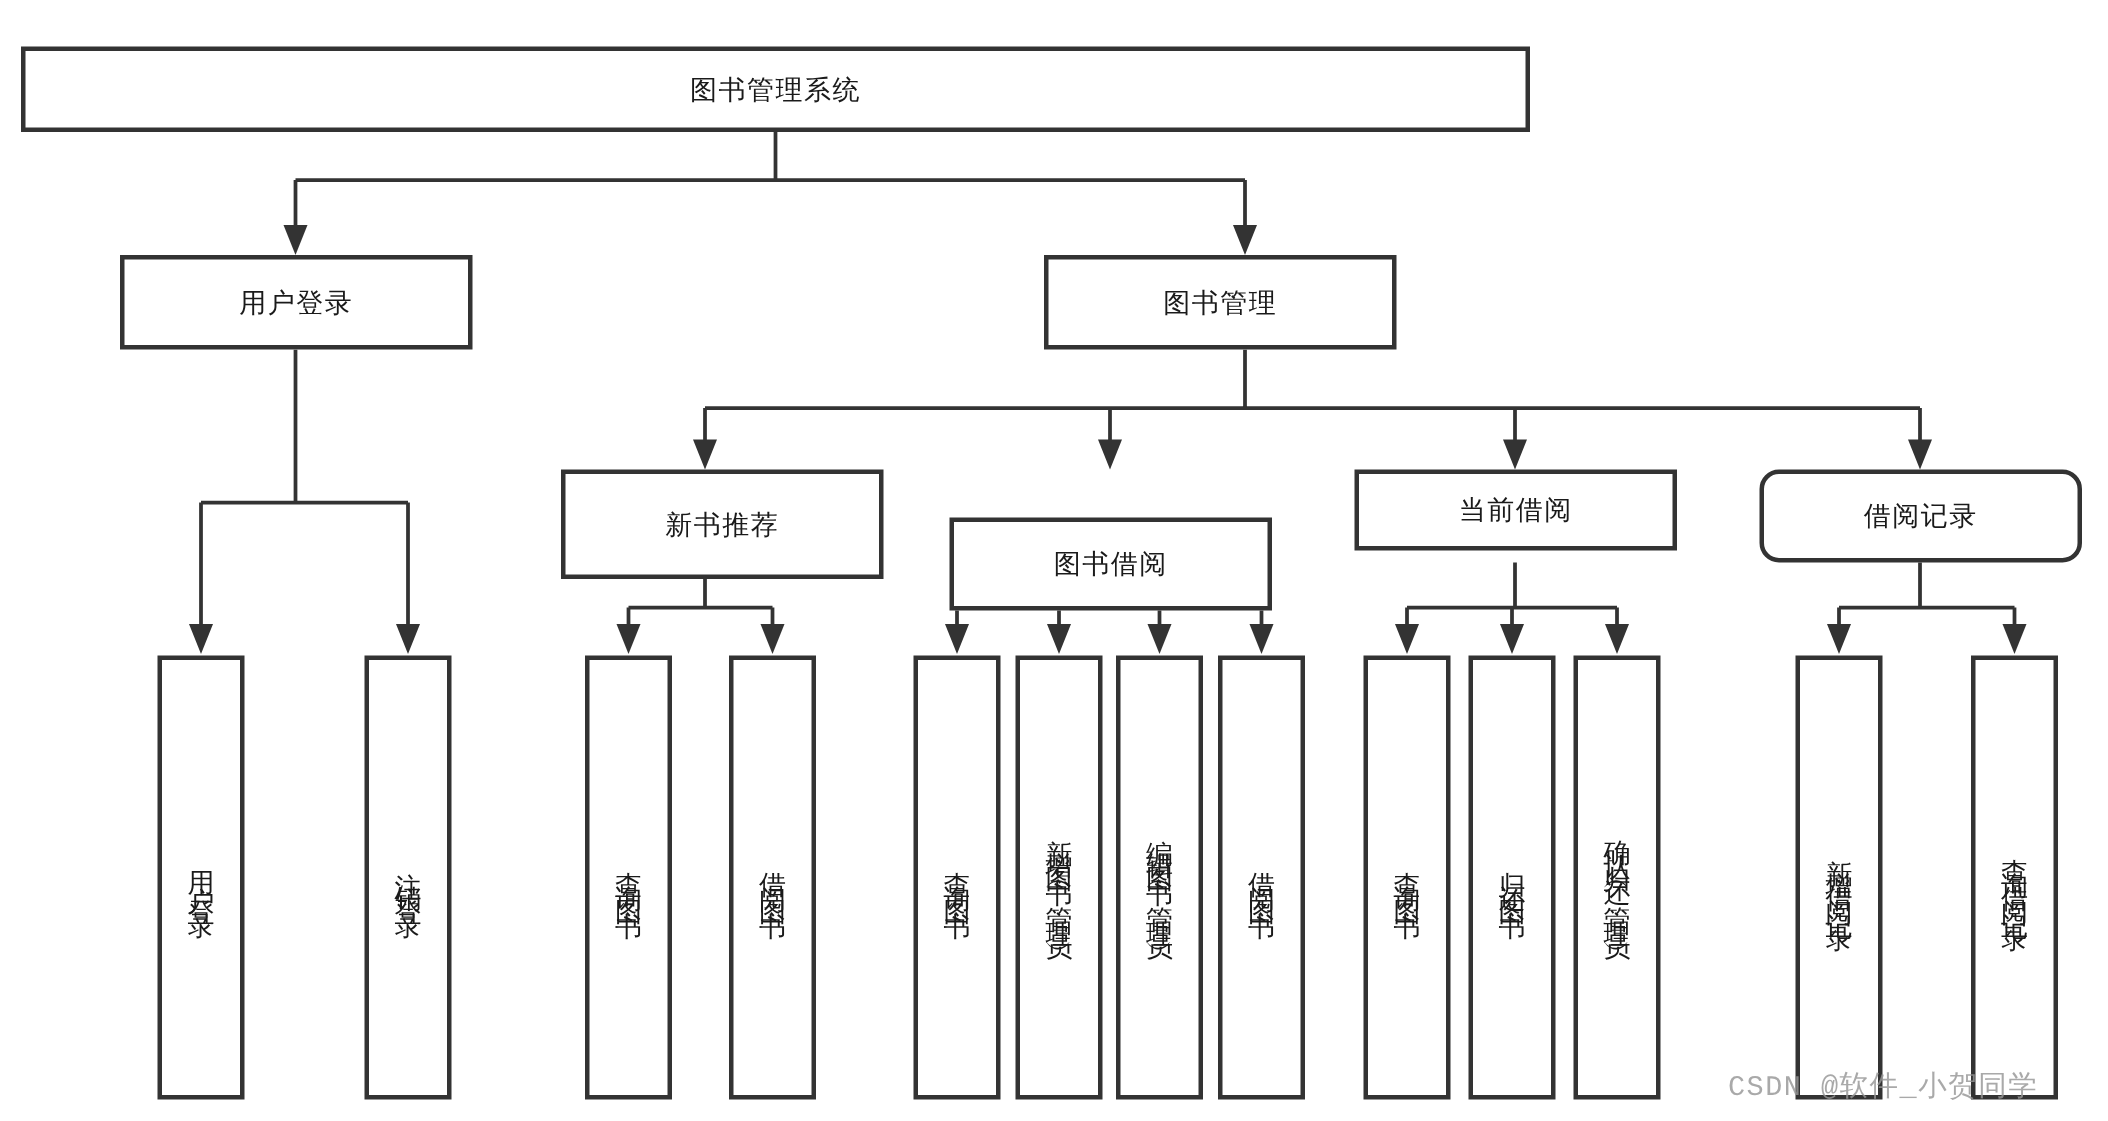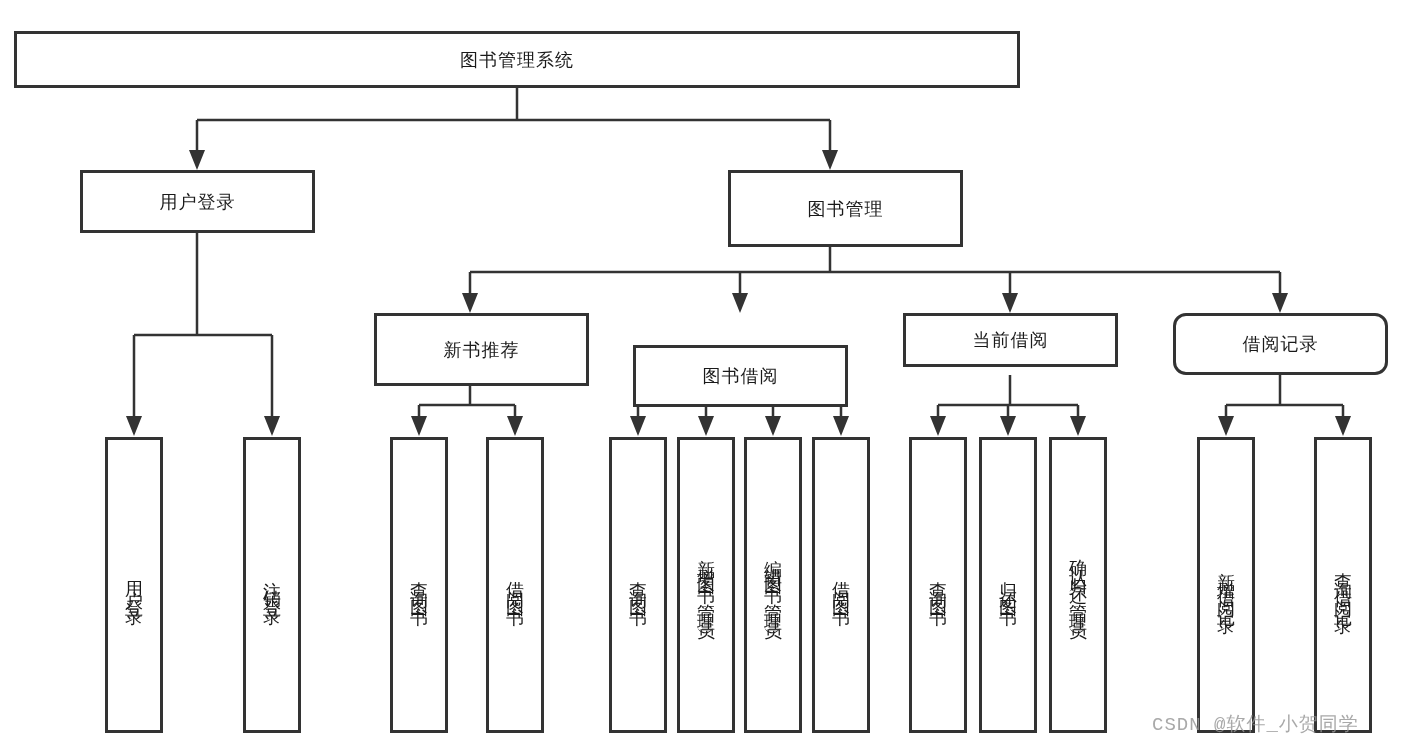--- a/index.html
+++ b/index.html
@@ -36,21 +36,21 @@
     writing-mode: vertical-rl;
     text-orientation: mixed;
     letter-spacing: 9px;
     font-size: 18px;
     line-height: 1;
   }
   
   .n-root   { left: 14px;  top: 11px;  width: 1006px; height: 57px; margin-top: 20px; }
   
   .n-login  { left: 80px;  top: 170px; width: 235px; height: 63px; }
-  .n-mgmt   { left: 728px; top: 170px; width: 235px; height: 77px; }
+  .n-mgmt   { left: 696px; top: 170px; width: 235px; height: 63px; }
   
   .n-rec    { left: 374px;  top: 313px; width: 215px; height: 73px; }
   .n-borrow { left: 633px;  top: 313px; width: 215px; height: 62px; margin-top: 32px; }
   .n-cur    { left: 903px;  top: 313px; width: 215px; height: 54px; }
   .n-record { left: 1173px; top: 313px; width: 215px; height: 62px; border-radius: 13px; }
   
   .leaf { top: 437px; width: 58px; height: 296px; }
   .l-a1 { left: 105px; }  .l-a2 { left: 243px; }
   .l-b1 { left: 390px; }  .l-b2 { left: 486px; }
   .l-c1 { left: 609px; }  .l-c2 { left: 677px; }  .l-c3 { left: 744px; }  .l-c4 { left: 812px; }

